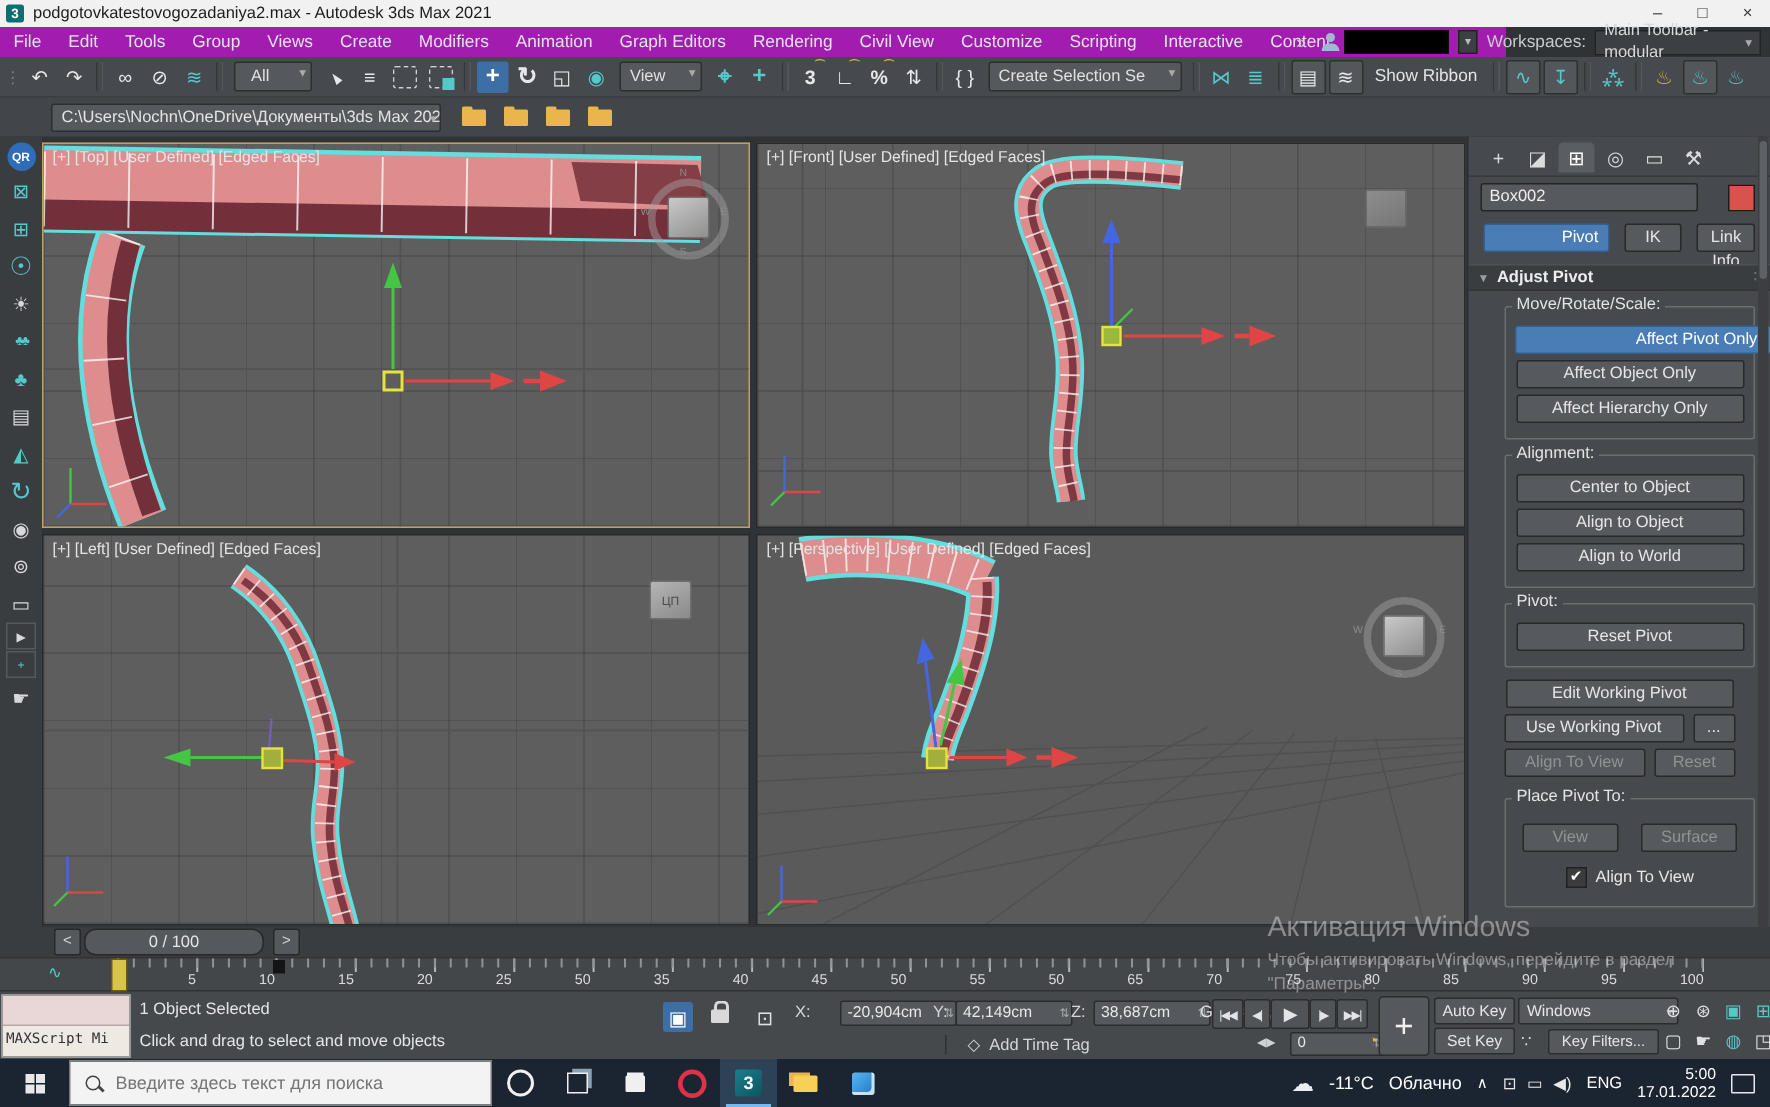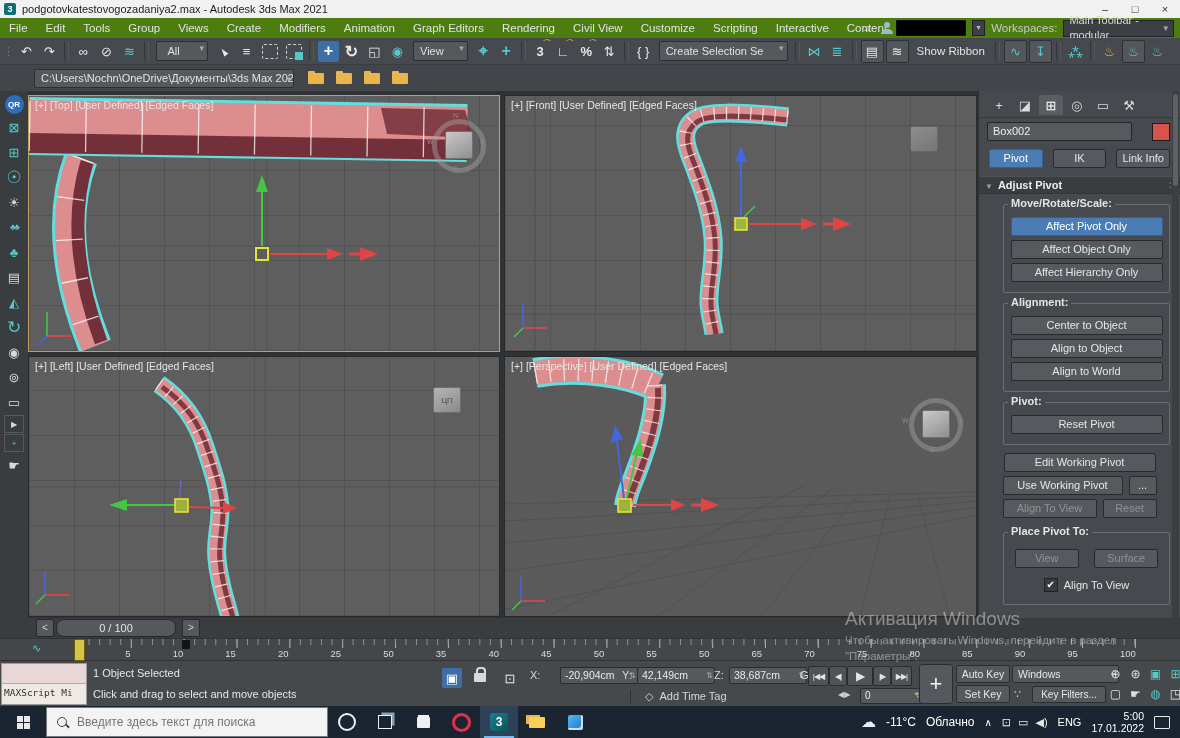--- a/index.html
+++ b/index.html
@@ -3,21 +3,21 @@
 <meta charset="utf-8">
 <style>
   html,body{margin:0;padding:0;background:#222;}
   #app{position:relative;width:1180px;height:738px;background:#303336;font-family:"Liberation Sans",sans-serif;overflow:hidden;color:#ddd;}
   
   .titlebar{position:absolute;left:0;top:0;width:1180px;height:18px;background:#f1f1f1;color:#1c1c1c;display:flex;align-items:center;font-size:11px;}
   .titlebar .appicon{width:12px;height:12px;background:#0e6e74;color:#fff;font-size:9px;font-weight:bold;text-align:center;line-height:12px;margin:0 6px 0 4px;border-radius:2px;}
   .winbtns{margin-left:auto;display:flex;}
   .winbtn{width:30px;text-align:center;font-size:11px;color:#333;cursor:default;}
   
-  .menubar{position:absolute;left:0;top:18px;width:1180px;height:20px;background:#4d7c0f;display:flex;align-items:center;font-size:11.5px;color:#e2e4e6;}
+  .menubar{position:absolute;left:0;top:18px;width:1004px;height:20px;background:#a21caf;display:flex;align-items:center;font-size:11.5px;color:#e2e4e6;}
   .menu-item{padding:0 9px;line-height:20px;}
   .menubar .right{margin-left:auto;display:flex;align-items:center;gap:6px;padding-right:6px;}
   .chev{color:#cfd2d5;font-size:12px;padding:0 4px;}
   .person{width:12px;height:12px;position:relative;}
   .person:before{content:'';position:absolute;left:3px;top:0;width:6px;height:6px;border-radius:50%;background:#9fb9d0;}
   .person:after{content:'';position:absolute;left:0;top:7px;width:12px;height:5px;border-radius:5px 5px 0 0;background:#9fb9d0;}
   .acct-box{width:86px;height:14px;background:#000;border:1px solid #111;}
   .dd-mini{width:14px;height:14px;background:#3c4044;border:1px solid #202226;color:#bbb;font-size:8px;text-align:center;line-height:14px;}
   .ws-label{color:#c7cacd;}
   .ws-dd{background:#3c4044;border:1px solid #202226;height:15px;line-height:15px;padding:0 5px;font-size:11px;color:#d7d9db;display:flex;gap:8px;align-items:center;}
@@ -73,28 +73,28 @@
   
   .cpanel{position:absolute;left:978px;top:91px;width:202px;height:527px;background:#46494d;overflow:hidden;box-sizing:border-box;border-left:1px solid #2c2e30;}
   .cp-tabs{display:flex;gap:2px;padding:4px 14px 2px 8px;border-bottom:1px solid #37393c;}
   .cp-tab{width:24px;height:20px;display:flex;align-items:center;justify-content:center;font-size:13px;color:#d9dbdd;}
   .cp-tab.active{background:#5a5e62;border-radius:3px 3px 0 0;color:#fff;}
   .cp-name-row{display:flex;align-items:center;gap:20px;padding:4px 10px 2px 8px;}
   .cp-name{flex:1;height:17px;background:#56595d;border:1px solid #232527;color:#eee;font-size:11px;line-height:17px;padding:0 5px;border-radius:2px;}
   .swatch{width:16px;height:16px;border:1px solid #1d1d1d;}
   .cp-modes{display:flex;gap:10px;padding:6px 10px 8px 10px;}
   .pbtn{height:17px;background:#56595d;border:1px solid #28292b;border-radius:2px;color:#e5e6e8;font-size:11px;line-height:16px;text-align:center;}
-  .pbtn.blue{background:#4a7cb5;border-color:#33608f;color:#fff;}
+  .pbtn.blue{background:#4a7cb5;border-color:#33608f;color:#fff;padding-left:45px;}
   .pbtn.dis{color:#909396;}
   .cp-modes .pbtn{flex:1;}
   .rollout{background:#3a3d40;height:16px;line-height:16px;font-size:11px;font-weight:bold;color:#ebedef;padding-left:6px;position:relative;border-top:1px solid #4e5154;border-bottom:1px solid #323437;}
   .rollout .arr{color:#9a9da0;font-size:8px;margin-right:5px;}
   .rollout .grip2{position:absolute;right:4px;top:0;color:#74777a;font-weight:normal;}
   .gbox{margin:10px 10px 8px 24px;border:1px solid #6b6e71;border-radius:2px;position:relative;padding:8px 6px 6px 6px;}
-  .gbox .glabel{position:absolute;top:-8px;left:4px;background:#46494d;padding:0 3px;font-size:11px;color:#e2e4e6;font-weight:bold;}
+  .gbox .glabel{position:absolute;top:-8px;left:4px;background:#46494d;padding:0 3px;font-size:11px;color:#e2e4e6;font-weight:normal;}
   .gbox .pbtn{display:block;width:150px;margin:4px auto;}
   .cp-row{display:flex;justify-content:center;gap:6px;margin:4px 0;}
   .cbrow{display:flex;align-items:center;gap:6px;font-size:11px;color:#e5e6e8;justify-content:center;margin:6px 0;}
   .cb{width:12px;height:12px;background:#3a3c3e;border:1px solid #1f2123;color:#fff;font-size:10px;line-height:11px;text-align:center;}
   .cp-scroll{position:absolute;right:1px;top:0;width:7px;height:100%;background:#3c3e41;}
   .cp-scroll .thumb{position:absolute;left:1px;top:3px;width:5px;height:92px;background:#5d6064;border-radius:3px;}
   
   .sliderrow{position:absolute;left:0;top:618px;width:1180px;height:20px;background:#3a3d40;display:flex;align-items:center;}
   .ts-btn{width:16px;height:16px;background:#55585c;border:1px solid #26282a;color:#cfd2d5;font-size:10px;text-align:center;line-height:15px;margin-left:4px;border-radius:2px;}
   .ts-track{width:118px;height:16px;background:#55585c;border:1px solid #26282a;border-radius:8px;color:#e2e4e6;font-size:11px;text-align:center;line-height:16px;margin:0 2px;}

